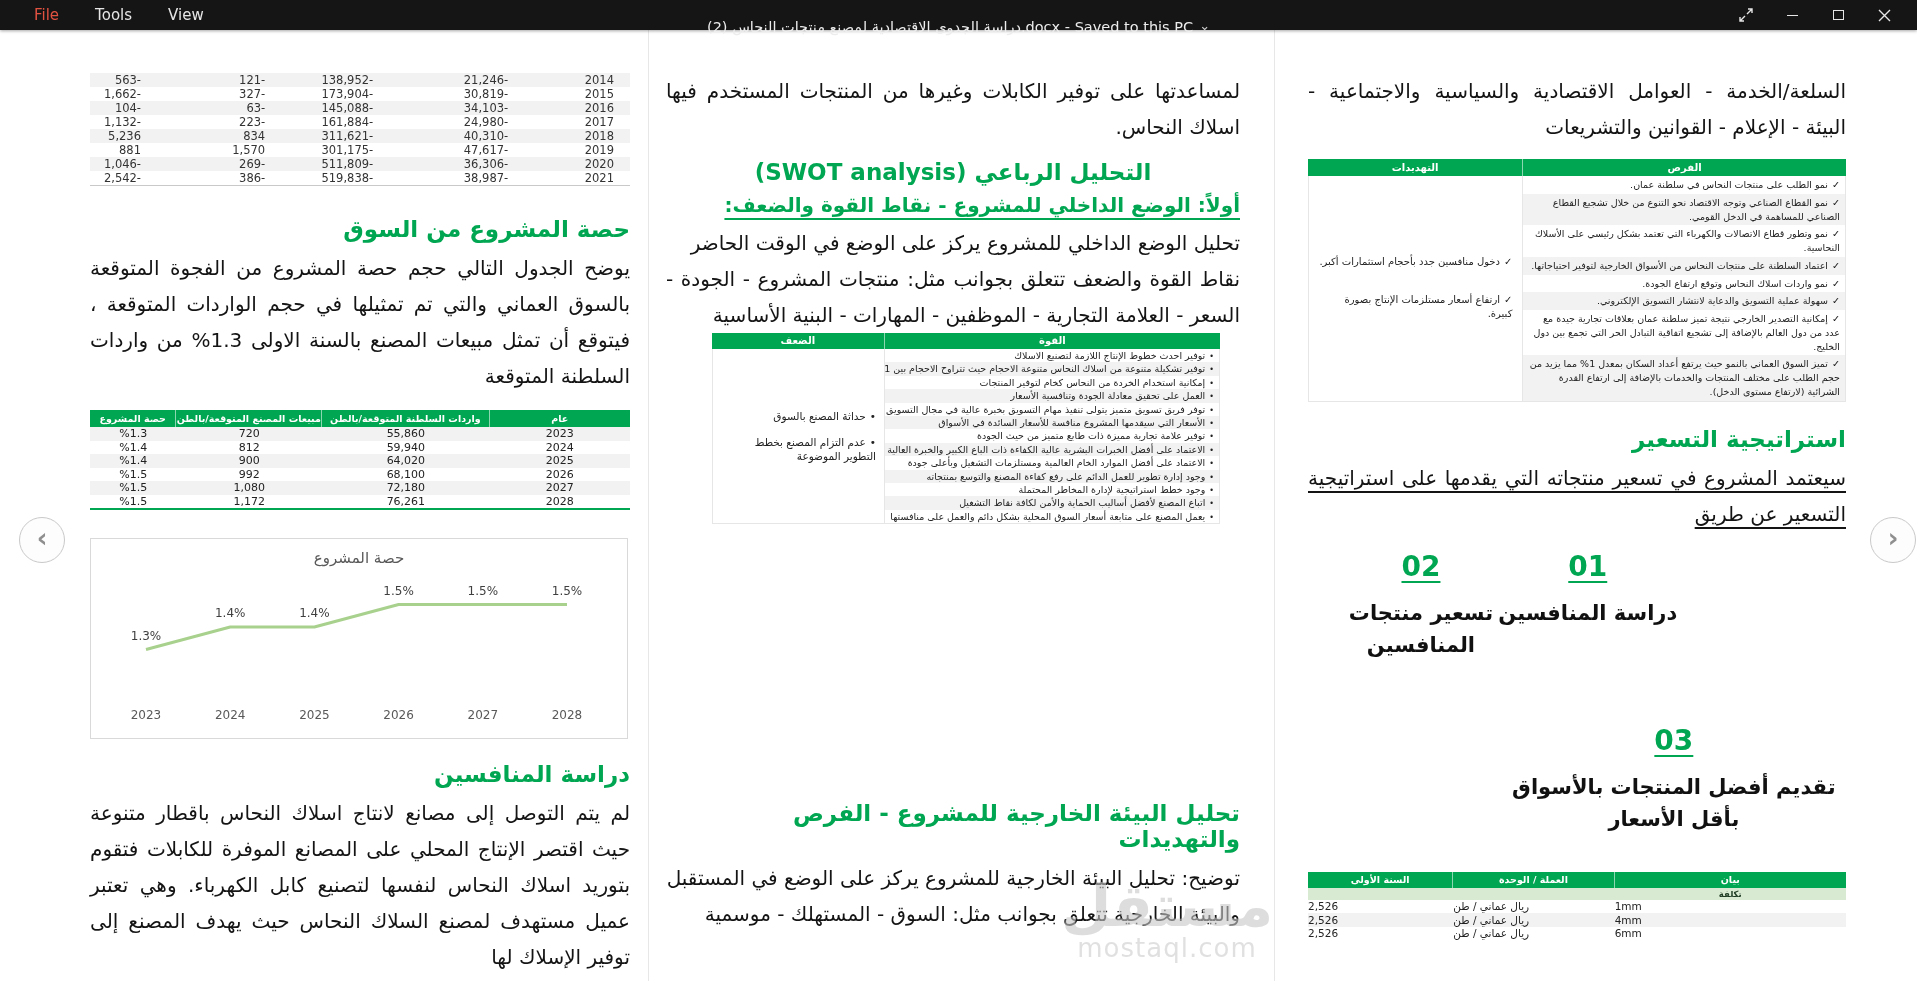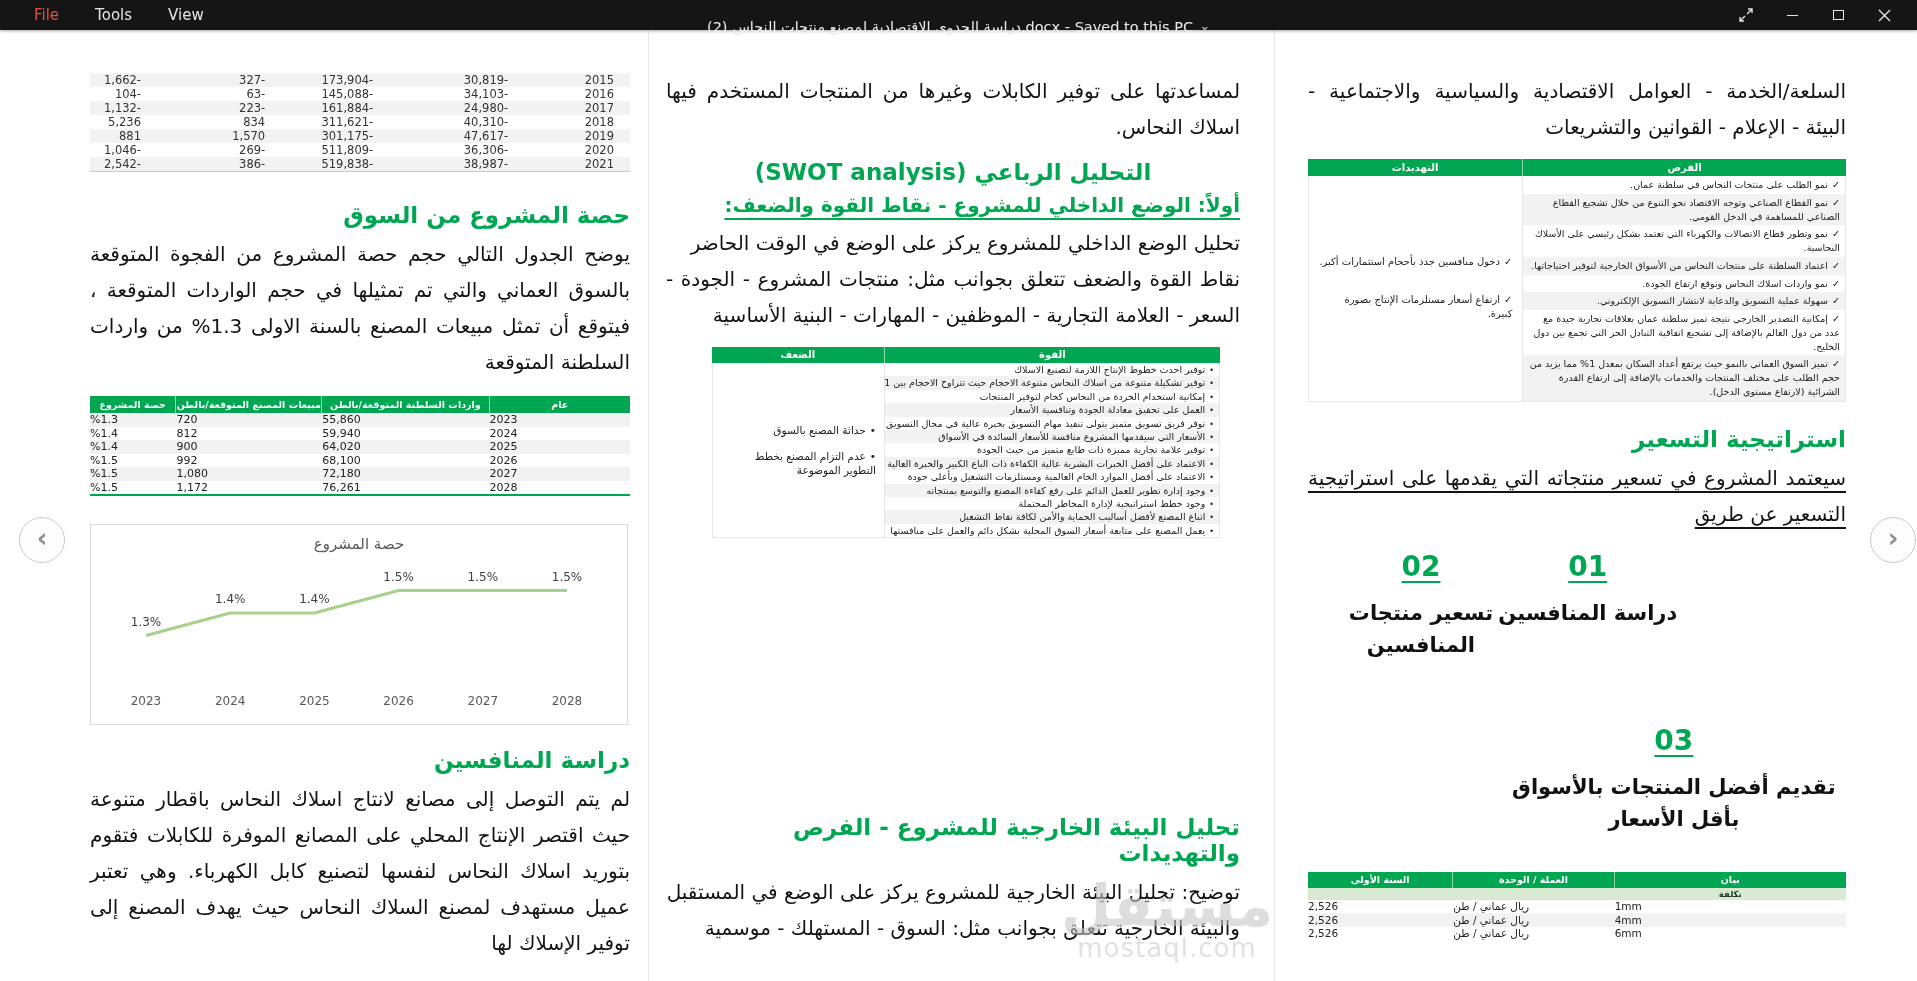--- a/index.html
+++ b/index.html
@@ -55,32 +55,32 @@
   
   .ms-table{margin-top:16px;border-bottom:2.5px solid var(--accent)}
   .ms-head{display:flex;background:var(--accent);height:17px;align-items:center}
   .ms-hcell{color:#fff;font-size:9.5px;font-weight:bold;text-align:center;line-height:17px;
     border-right:1px solid rgba(255,255,255,.55)}
   .ms-head span:nth-of-type(1){width:16%}
   .ms-head span:nth-of-type(2){width:27%}
   .ms-head span:nth-of-type(3){width:31%}
   .ms-head span:nth-of-type(4){width:26%;border-right:none}
   .ms-row{display:grid;grid-template-columns:16% 27% 31% 26%;height:13.5px;align-items:center;
-    font-size:11px;color:#222;}
+    font-size:11px;color:#222;text-align:center}
   .ms-body div.ms-row:nth-of-type(odd){background:var(--table_stripe)}
 
   
   .chart-box{margin-top:28px;width:538px;height:201px;border:1px solid #d9d9d9;background:#fff}
   .chart-title{text-align:center;font-size:15px;color:#595959;margin-top:10px;direction:rtl}
   .chart-box svg{display:block;margin-top:0}
   .pt-label{font-size:12px;fill:#3f3f3f;text-anchor:middle}
   .tick-label{font-size:12px;fill:#595959;text-anchor:middle}
 
   
-  .swot-table{margin:14px 20px 0 46px}
+  .swot-table{margin:0 20px 0 46px}
   .swot-head{display:flex;height:16px}
   .sw-h{background:var(--accent);color:#fff;font-size:10px;font-weight:bold;text-align:center;line-height:16px}
   .sw-h.weak{width:34%;border-right:1px solid rgba(255,255,255,.55)}
   .sw-h.strong{width:66%}
   .swot-body{display:flex;border:1px solid #e6e6e6;border-top:none}
   .weak-col{width:34%;display:flex;flex-direction:column;justify-content:center;gap:12px;
     padding:6px 8px;border-right:1px solid #e6e6e6}
   .weak-item{direction:rtl;font-size:10.5px;color:#222;text-align:right;line-height:1.35}
   .weak-item::before{content:var(--icon-bullet);margin-left:4px}
   .strong-col{width:66%;display:flex;flex-direction:column}
@@ -181,20 +181,27 @@
   </header>
 
   <main class="content">
     <div class="divider d1"></div>
     <div class="divider d2"></div>
 
     <section class="page page-left">
 
       <div class="fin-table">
 
+          <div class="fin-row">
+            <span class="fcell">563-</span>
+            <span class="fcell">121-</span>
+            <span class="fcell">138,952-</span>
+            <span class="fcell">21,246-</span>
+            <span class="fcell yr">2014</span>
+          </div>
 
           <div class="fin-row">
             <span class="fcell">1,662-</span>
             <span class="fcell">327-</span>
             <span class="fcell">173,904-</span>
             <span class="fcell">30,819-</span>
             <span class="fcell yr">2015</span>
           </div>
 
           <div class="fin-row">

